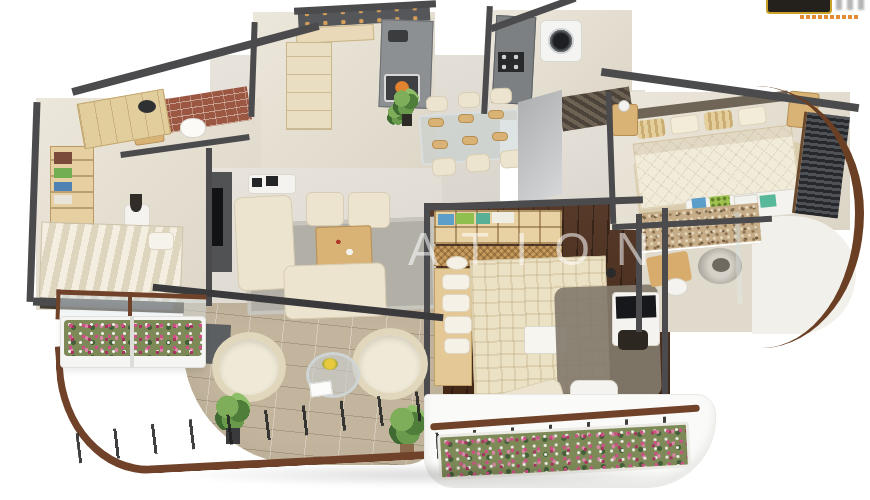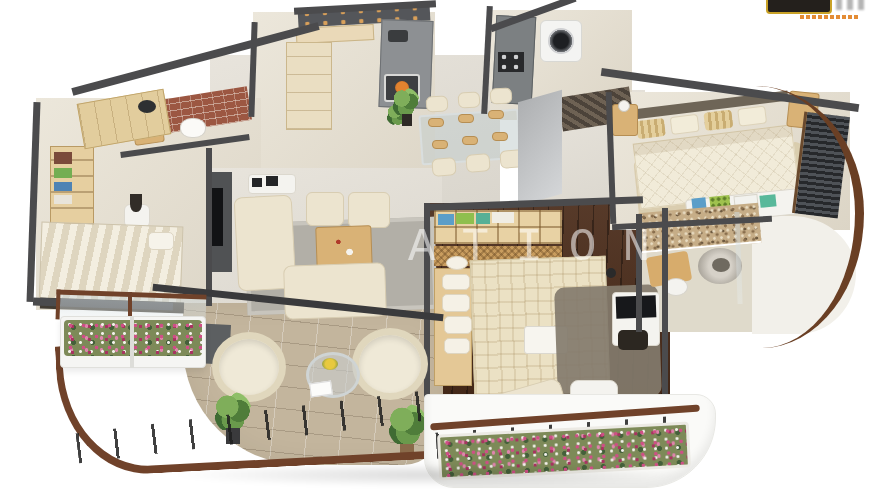--- a/index.html
+++ b/index.html
@@ -1,17 +1,17 @@
 <!DOCTYPE html>
 <html><head>
 <meta charset="utf-8">
 <style>
   html,body{margin:0;padding:0;background:#fff;}
   #stage{position:relative;width:870px;height:500px;background:#ffffff;overflow:hidden;
-         font-family:Liberation Mono, monospace;}
+         font-family:Liberation Sans, sans-serif;}
   #stage *{position:absolute;box-sizing:border-box;}
 
   
   .floor-beige{background:linear-gradient(135deg,#ece7db,#dcd5c6);}
   .floor-hall{background:linear-gradient(160deg,#e8e4dc,#d9d5cc);}
   .wood-dark{background-color:#4a2b19;
     background-image:repeating-linear-gradient(92deg,rgba(0,0,0,.35) 0 1.5px,transparent 1.5px 15px),
       linear-gradient(180deg,rgba(255,255,255,.07),rgba(0,0,0,.12));}
   .stone{background-color:#c3b59d;
     background-image:repeating-linear-gradient(96deg,rgba(255,255,255,.3) 0 1px,transparent 1px 34px),

